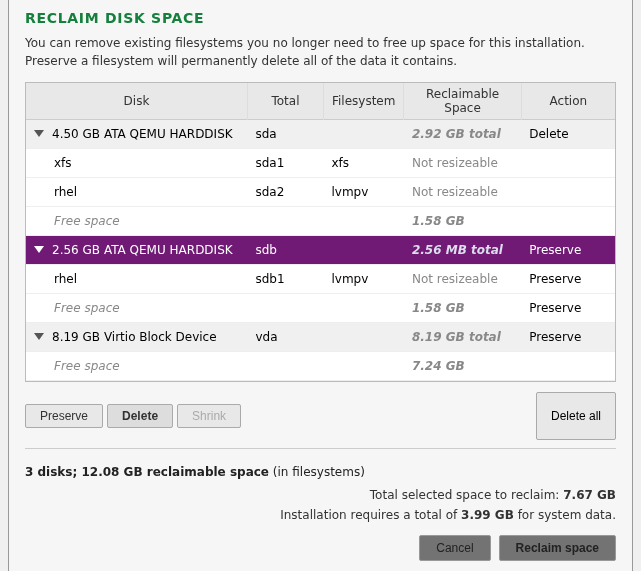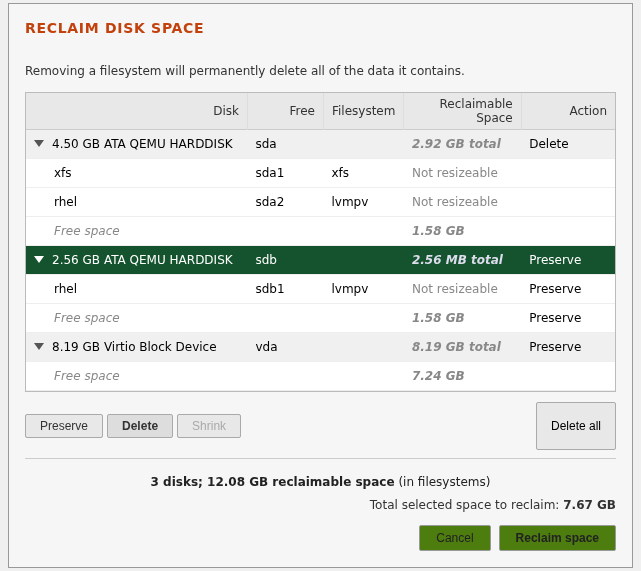--- a/index.html
+++ b/index.html
@@ -21,21 +21,21 @@
       min-height: 555px;
       display: flex;
       flex-direction: column;
       padding: 16px;
     }
     .dialog-title {
       font-size: 14px;
       font-weight: bold;
       letter-spacing: 0.05em;
       margin-bottom: 8px;
-      color: #c2410c;
+      color: #15803d;
     }
     .dialog-description {
       font-size: 12px;
       color: #333;
       margin-bottom: 12px;
       line-height: 1.5;
     }
     .table-container {
       border: 1px solid #bbb;
       background: #fff;
@@ -47,34 +47,34 @@
     table {
       width: 100%;
       border-collapse: collapse;
       font-size: 12px;
     }
     thead tr {
       background: #e8e8e8;
       border-bottom: 1px solid #ccc;
     }
     thead th {
-      text-align: right;
+      text-align: center;
       padding: 4px 8px;
       font-weight: normal;
       color: #333;
       border-right: 1px solid #ddd;
     }
     thead th:last-child { border-right: none; }
     tbody tr { border-bottom: 1px solid #eee; }
     tbody tr.disk-row {
       background: #f0f0f0;
       font-weight: normal;
     }
     tbody tr.disk-row.selected {
-      background: #14532d;
+      background: #701a75;
       color: #fff;
     }
     tbody tr.child-row { background: #fff; }
     tbody tr.child-row.free-row { background: #fff; }
     tbody td {
       padding: 7px 8px;
       vertical-align: middle;
     }
     .disk-label {
       display: flex;
@@ -131,41 +131,40 @@
       font-size: 12px;
       border: 1px solid #aaa;
       background: #e8e8e8;
       cursor: pointer;
       border-radius: 2px;
     }
     .summary-line {
       margin-top: 8px;
       font-size: 12px;
       color: #222;
-      text-align: center;
     }
     .summary-line strong { font-weight: bold; }
     .totals {
       margin-top: 6px;
       font-size: 12px;
       color: #333;
       text-align: right;
       line-height: 1.7;
     }
     .footer-buttons {
       display: flex;
       justify-content: flex-end;
       gap: 8px;
       margin-top: 10px;
     }
     .btn-primary {
       padding: 5px 16px;
       font-size: 12px;
       border: 1px solid #999;
-      background: #4d7c0f;
+      background: #737373;
       cursor: pointer;
       border-radius: 2px;
       color: #222;
     }
     .divider {
       border: none;
       border-top: 1px solid #ccc;
       margin: 8px 0;
     }
     .col-disk { width: 38%; }
@@ -173,30 +172,30 @@
     .col-fs { width: 13%; }
     .col-space { width: 20%; }
     .col-action { width: 16%; }
   </style>
 </head>
 <body>
 
 <div class="dialog">
   <div class="dialog-title">RECLAIM DISK SPACE</div>
   <div class="dialog-description">
-    <br>
-    <span>Removing a filesystem will permanently delete all of the data it contains.</span>
+    <span>You can remove existing filesystems you no longer need to free up space for this installation.</span><br>
+    <span>Preserve a filesystem will permanently delete all of the data it contains.</span>
   </div>
 
   <div class="table-container">
     <table>
       <thead>
         <tr>
           <th class="col-disk">Disk</th>
-          <th class="col-name">Free</th>
+          <th class="col-name">Total</th>
           <th class="col-fs">Filesystem</th>
           <th class="col-space">Reclaimable Space</th>
           <th class="col-action">Action</th>
         </tr>
       </thead>
       <tbody>
 
         <tr class="disk-row">
           <td>
             <div class="disk-label">
@@ -293,19 +292,24 @@
   <div class="summary-line">
     <strong>3 disks; 12.08 GB reclaimable space</strong>
     <span>(in filesystems)</span>
   </div>
 
   <div class="totals">
     <div>
       <span>Total selected space to reclaim:</span>
       <strong>7.67 GB</strong>
     </div>
+    <div>
+      <span>Installation requires a total of</span>
+      <strong>3.99 GB</strong>
+      <span>for system data.</span>
+    </div>
   </div>
 
   <div class="footer-buttons">
     <button class="btn-primary">Cancel</button>
     <button class="btn-primary" style="font-weight:bold;">Reclaim space</button>
   </div>
 </div>
 
 </body></html>

